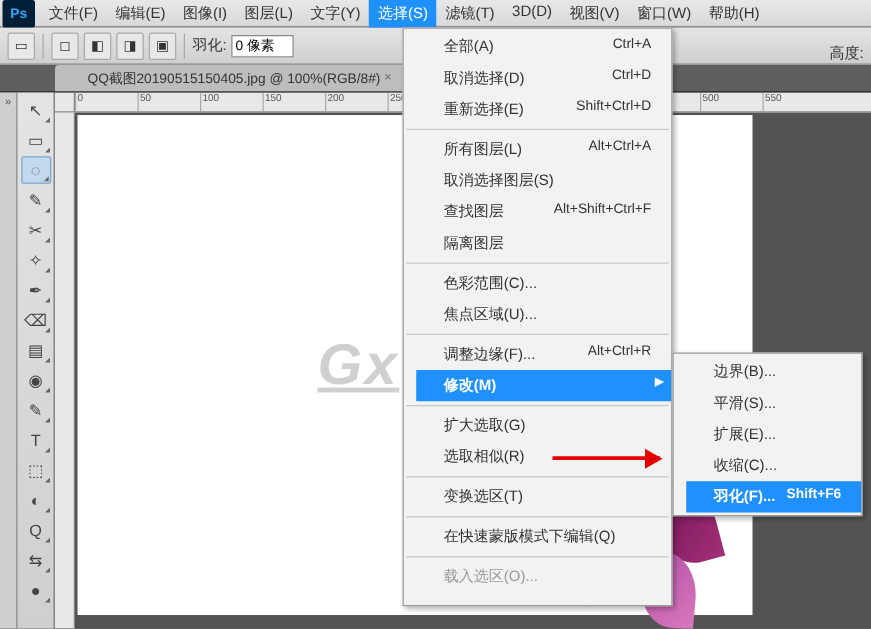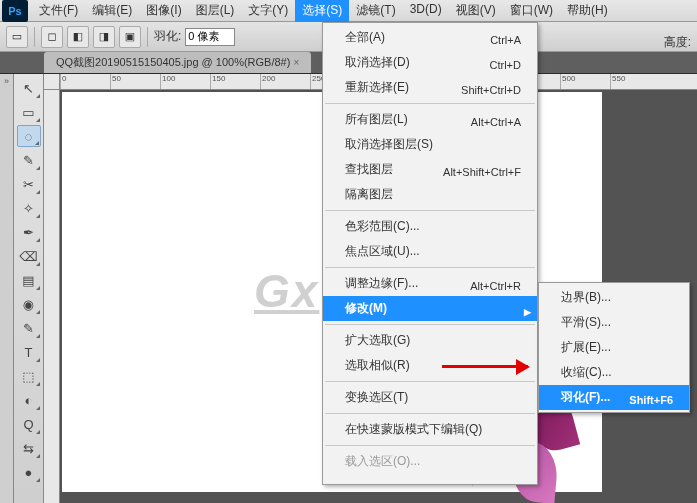--- a/index.html
+++ b/index.html
@@ -10,21 +10,21 @@
   .menubar-item { padding: 3px 7px; cursor: default; }
   .menubar-item.open { background: #1e90ff; color: #fff; }
   
   .toolbar { background: linear-gradient(#e4e4e4,#cfcfcf); height: 30px; display: flex; align-items: center; border-bottom: 1px solid #999; padding: 0 6px; gap: 4px; }
   .tb-btn { width: 22px; height: 22px; background: #e8e8e8; border: 1px solid #aaa; border-radius: 2px; display: flex; align-items: center; justify-content: center; font-size: 11px; }
   .tb-sep { width: 1px; height: 20px; background: #aaa; margin: 0 2px; }
   .tb-label { font-size: 12px; color: #333; }
   .tb-input { width: 50px; height: 18px; border: 1px solid #888; background: #fff; font-size: 11px; padding: 0 2px; }
   
   .tabs { background: #5f5f5f; height: 22px; display: flex; align-items: flex-end; padding-left: 44px; border-bottom: 1px solid #2a2a2a; }
-  .tab { background: #bdbdbd; border-radius: 3px 3px 0 0; padding: 3px 12px; font-size: 11px; color: #333; display: flex; align-items: center; gap: 3px; }
+  .tab { background: #bdbdbd; border-radius: 3px 3px 0 0; padding: 3px 26px; font-size: 11px; color: #333; display: flex; align-items: center; gap: 3px; }
   .tab .x { font-size: 10px; color: #666; }
   
   .workspace { display: flex; height: calc(503px - 22px - 30px - 22px); background: #535353; position: relative; }
   
   .dock-left { width: 14px; background: #cfcfcf; border-right: 1px solid #888; }
   .dock-left .chev { text-align: center; font-size: 9px; color: #555; padding-top: 2px; }
   
   .palette { width: 30px; background: linear-gradient(#e4e4e4,#cfcfcf); border-right: 1px solid #888; display: flex; flex-direction: column; align-items: center; padding-top: 2px; }
   .tool { width: 24px; height: 22px; display: flex; align-items: center; justify-content: center; margin: 1px 0; border-radius: 2px; font-size: 13px; color: #444; position: relative; }
   .tool.sel { background: #c2d8ec; border: 1px solid #7aa5cc; }
@@ -36,21 +36,21 @@
   .ruler-v { position: absolute; left: 0; top: 16px; width: 16px; bottom: 0; background: #e8e8e8; border-right: 1px solid #888; }
   .ruler-corner { position: absolute; left: 0; top: 0; width: 16px; height: 16px; background: #e8e8e8; border-right: 1px solid #888; border-bottom:1px solid #888; }
   .canvas { position: absolute; left: 18px; top: 18px; width: 540px; height: 400px; background: #fff; }
   .watermark { position: absolute; left: 210px; top: 190px; font-size: 46px; color: rgba(120,120,120,0.35); font-style: italic; font-weight: bold; letter-spacing: 2px; pointer-events: none; text-decoration: underline; }
   
   .leaves { position: absolute; right: 20px; bottom: -10px; width: 140px; height: 160px; }
   .leaf { position: absolute; border-radius: 0 60% 0 60%; background: linear-gradient(135deg,#8a1a6b,#c2458f); }
   
   .dropdown { position: absolute; top: 22px; left: 322px; width: 216px; background: #f2f2f2; border: 1px solid #9a9a9a; box-shadow: 2px 2px 4px rgba(0,0,0,0.3); z-index: 10; padding: 2px 0; }
   .submenu { position: absolute; top: 282px; left: 538px; width: 152px; background: #f2f2f2; border: 1px solid #9a9a9a; box-shadow: 2px 2px 4px rgba(0,0,0,0.3); z-index: 11; padding: 2px 0; }
-  .mi { display: flex; justify-content: space-between; align-items: flex-end; padding: 4px 16px 4px 22px; font-size: 12px; color: #333; white-space: nowrap; position: relative; }
+  .mi { display: flex; justify-content: space-between; align-items: flex-start; padding: 4px 16px 4px 22px; font-size: 12px; color: #333; white-space: nowrap; position: relative; margin-left: 10px; }
   .mi.disabled { color: #9a9a9a; }
   .mi.hl { background: #1e90ff; color: #fff; font-weight: bold; }
   .mi .sc { font-size: 11px; color: inherit; }
   .mi .arrow { position: absolute; right: 6px; font-size: 9px; }
   .msep { height: 1px; background: #c8c8c8; margin: 3px 2px; }
   
   .arrow-overlay { position: absolute; top: 365px; left: 442px; z-index: 20; pointer-events:none; }
   .arrow-line { width: 86px; height: 3px; background: #e20000; }
   .arrow-head { position: absolute; right: -2px; top: -6px; width: 0; height: 0; border-left: 14px solid #e20000; border-top: 8px solid transparent; border-bottom: 8px solid transparent; }
   

